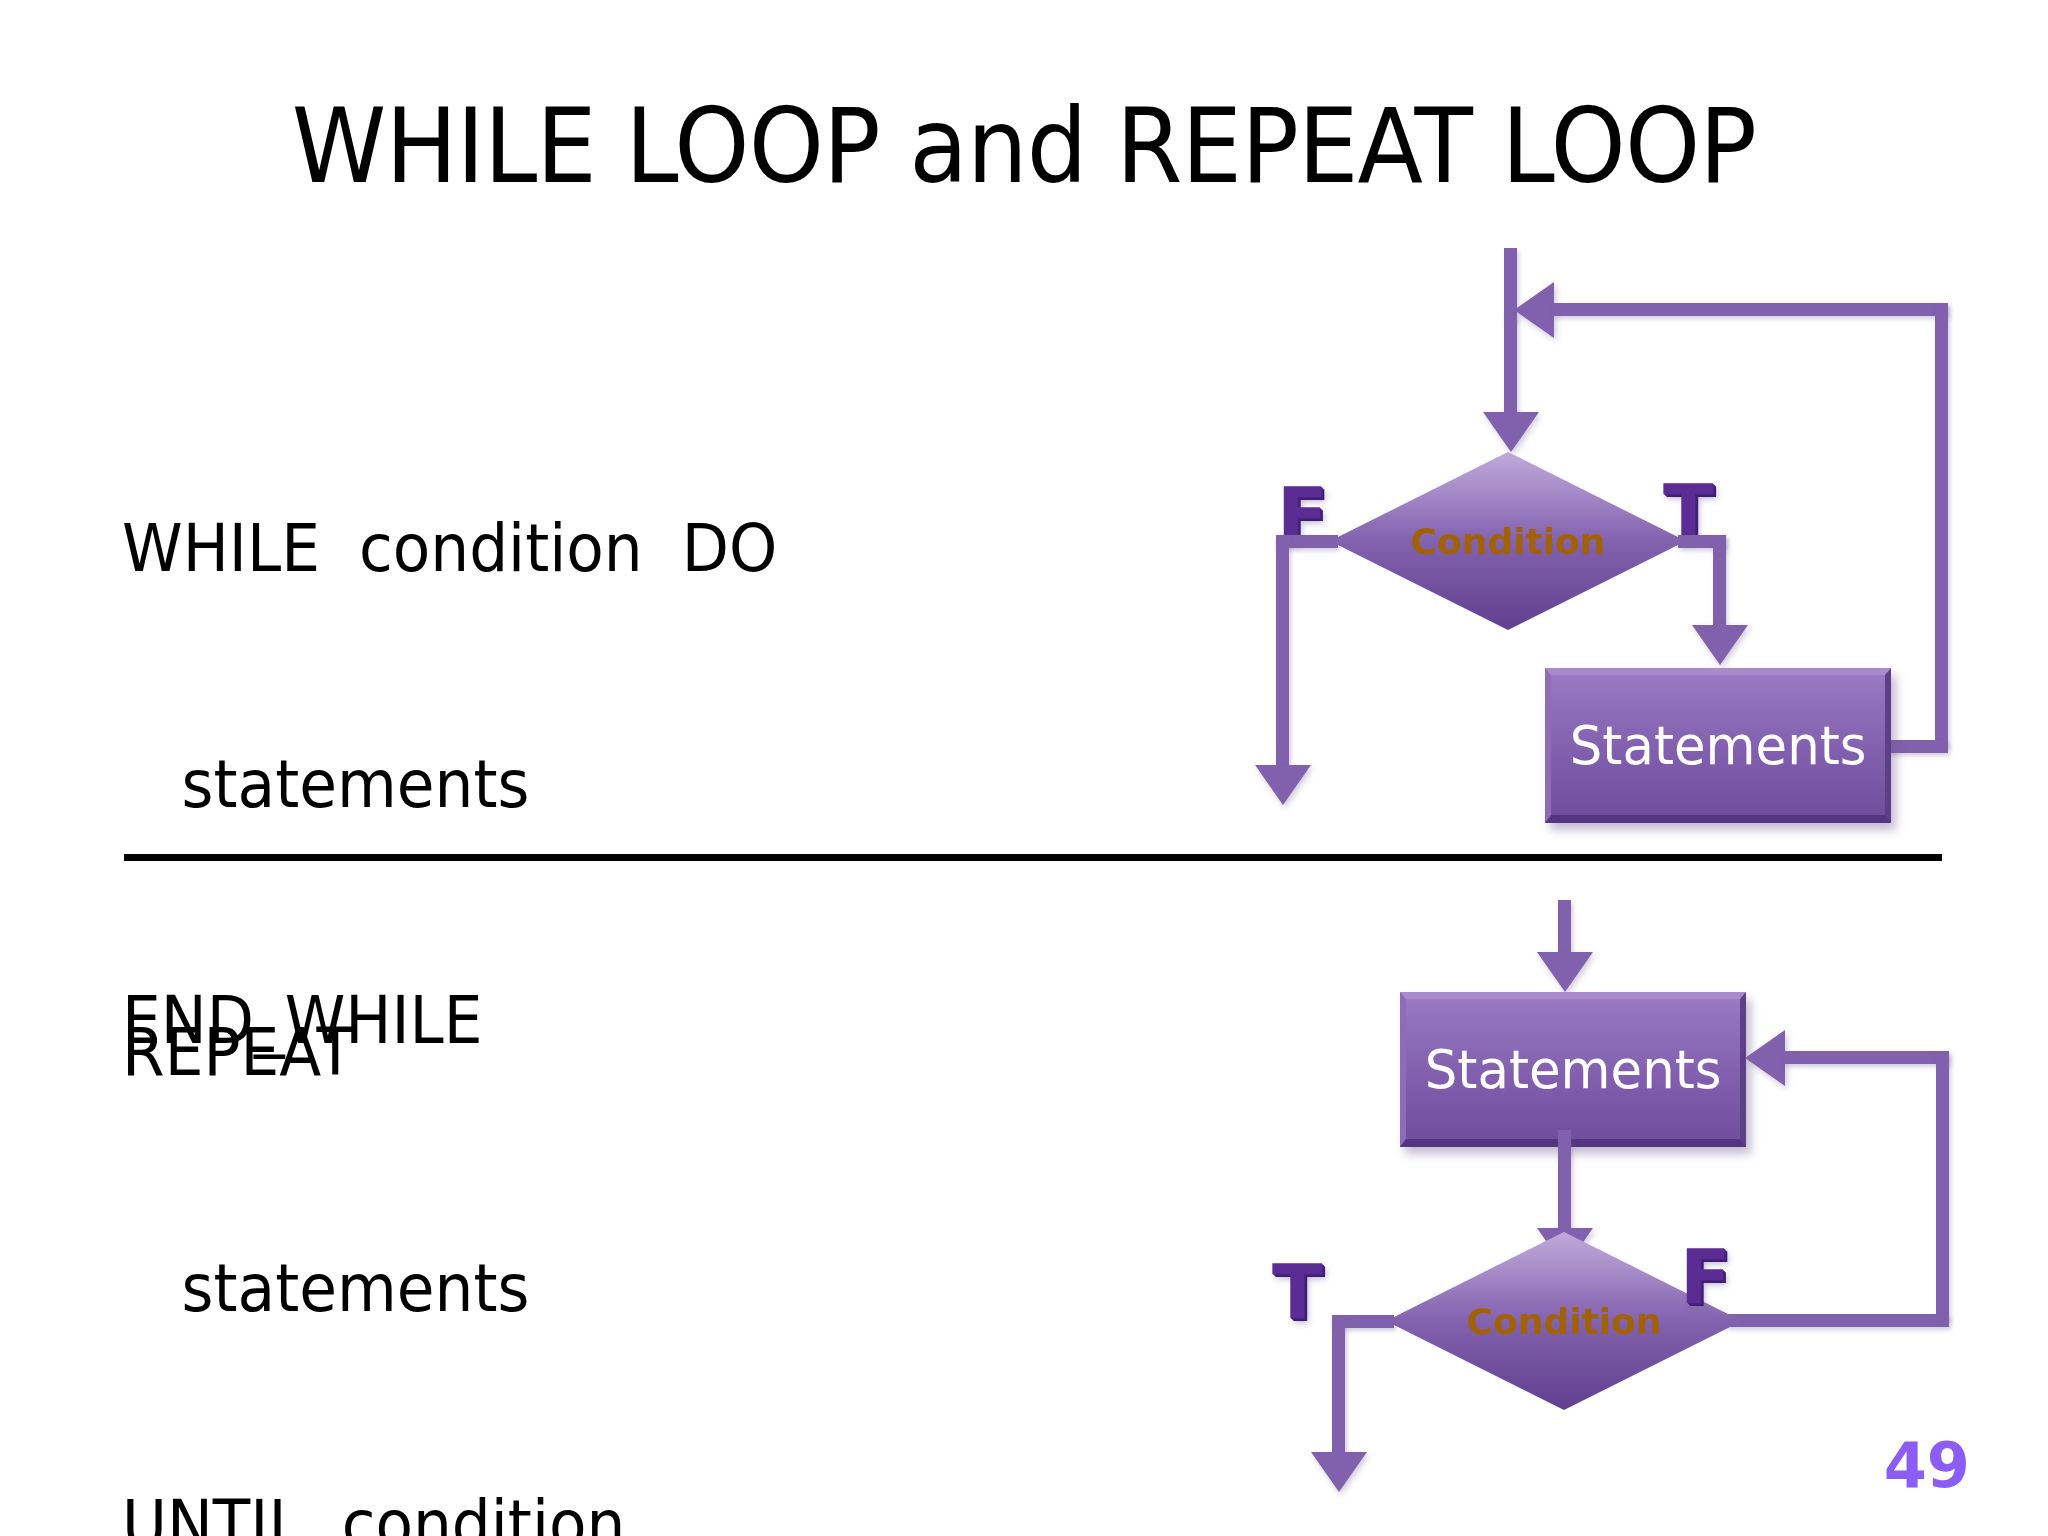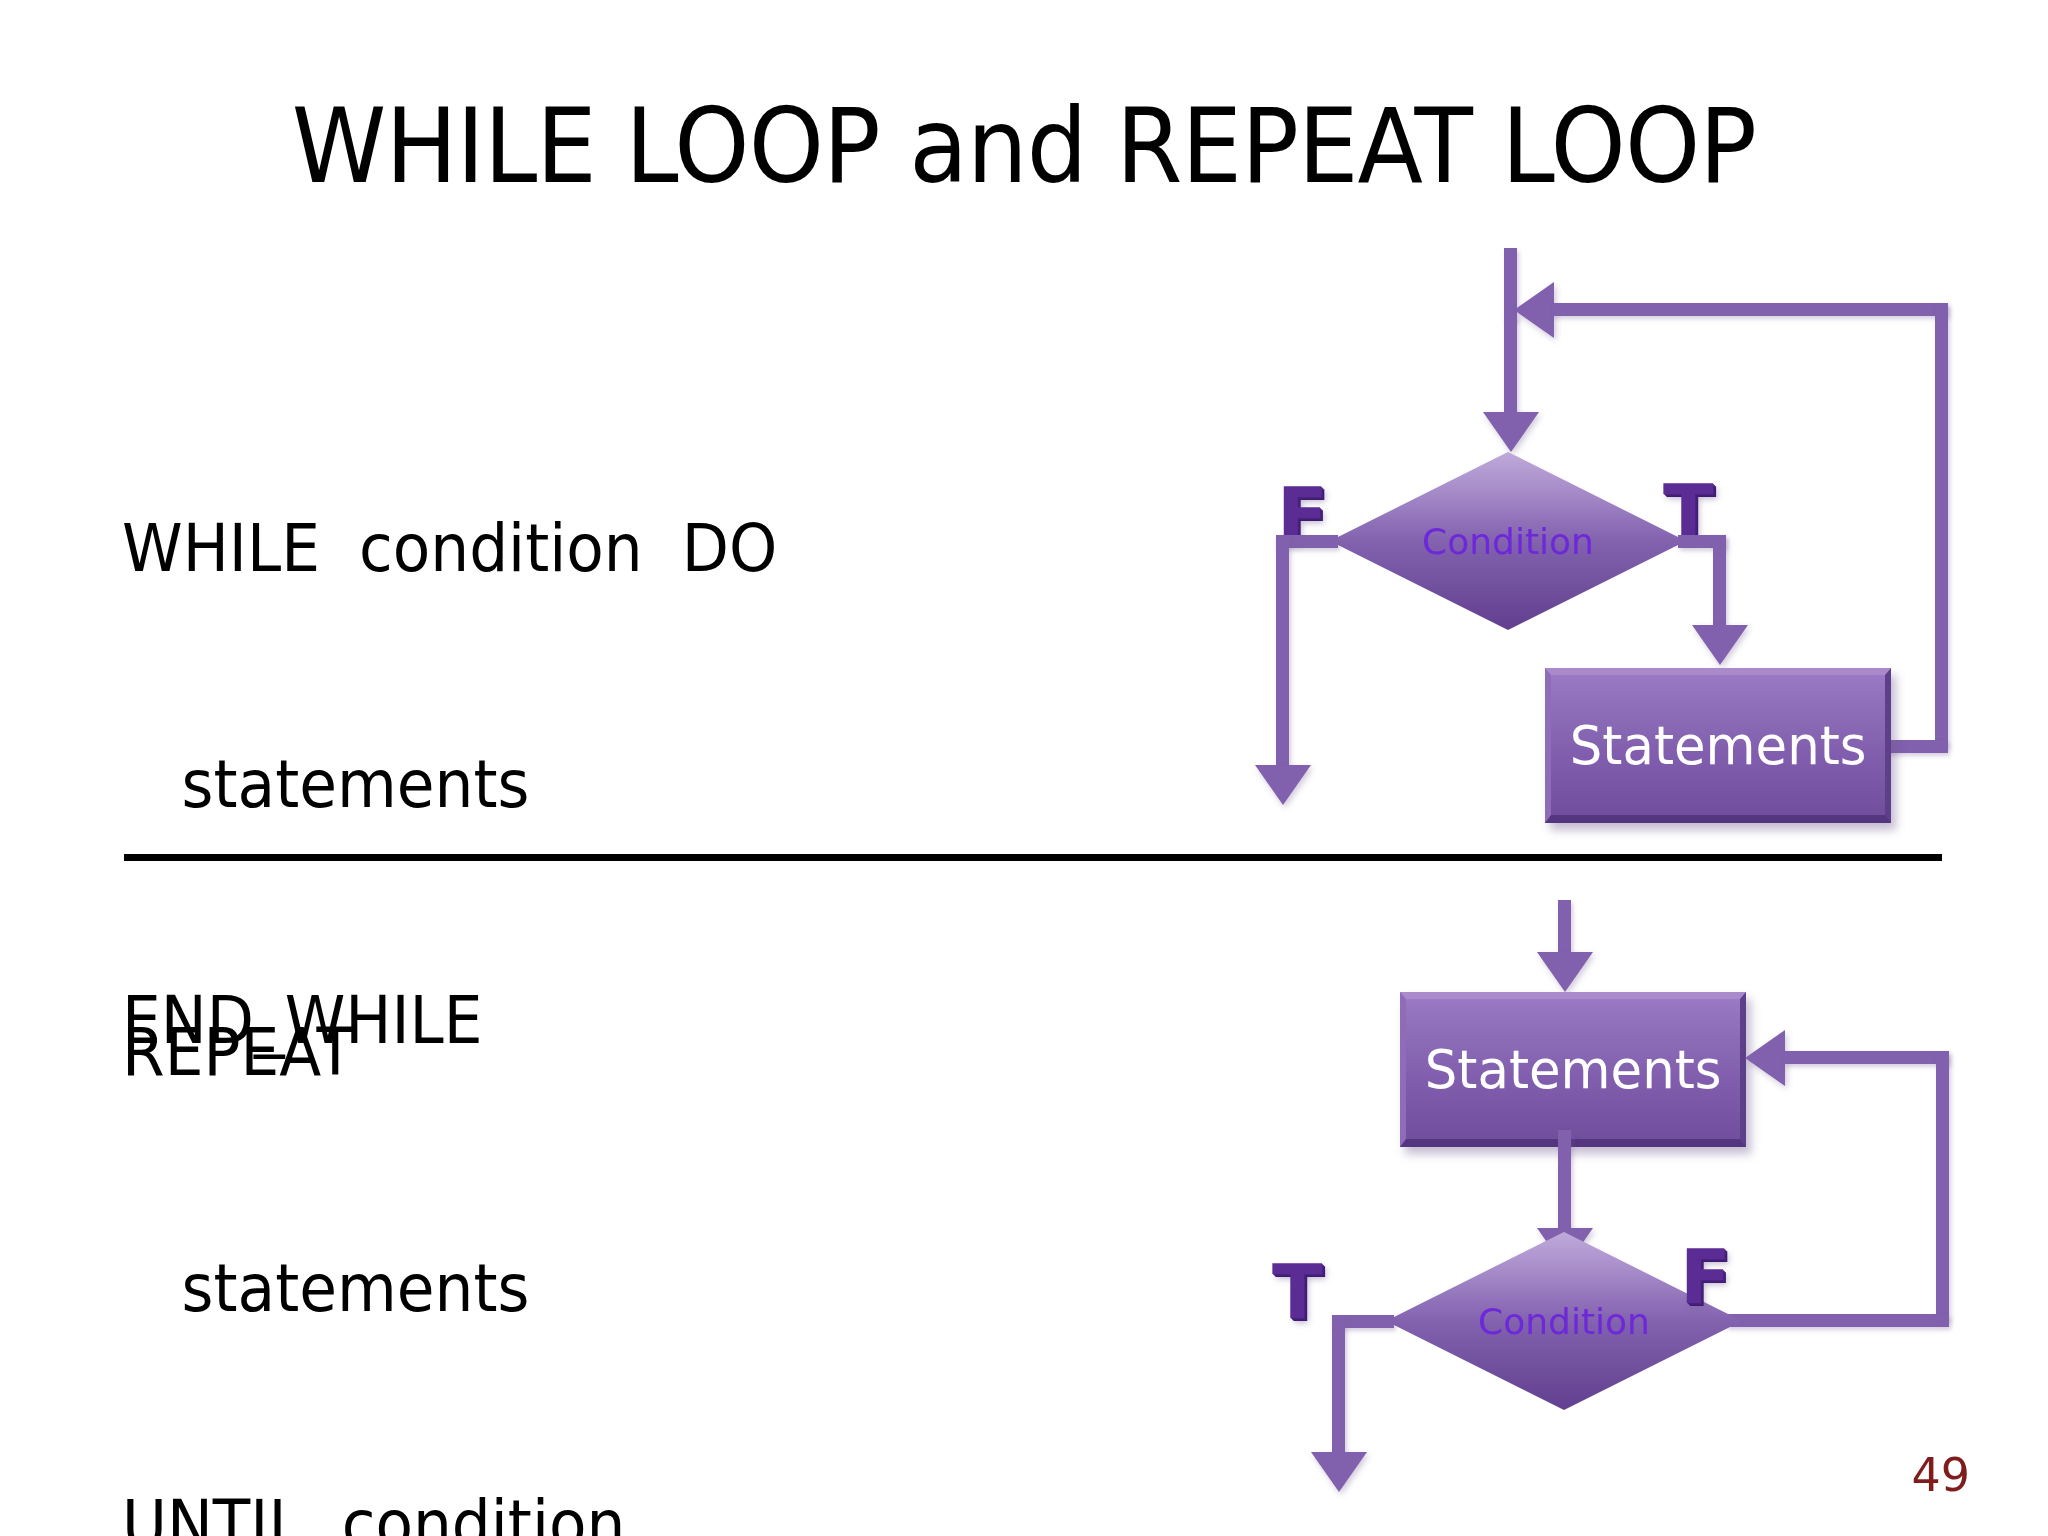--- a/index.html
+++ b/index.html
@@ -145,23 +145,23 @@
                 rgba(255,255,255,0) 52%);
     clip-path: polygon(50% 0%, 100% 50%, 50% 100%, 0% 50%);
     pointer-events: none;
   }
   .decision .dia-label {
     position: absolute;
     inset: 0;
     display: flex;
     align-items: center;
     justify-content: center;
-    color: #6d28d9;
-    font-family: "DejaVu Sans", "Liberation Sans", sans-serif;
-    font-weight: normal;
+    color: #a16207;
+    font-family: "DejaVu Sans", "Liberation Sans", sans-serif;
+    font-weight: bold;
     white-space: nowrap;
   }
 
   
   .tf-label {
     position: absolute;
     font-family: "DejaVu Sans", "Liberation Sans", sans-serif;
     font-weight: bold;
     font-size: 74px;
     line-height: 1;
@@ -172,23 +172,23 @@
       3px 3px 0 #3D1C70,
       4px 5px 6px rgba(120,100,150,0.45);
   }
 
   
   #page-number {
     position: absolute;
     right: 78px;
     bottom: 34px;
     font-family: "DejaVu Sans", "Liberation Sans", sans-serif;
-    font-size: 46px;
-    color: #7f1d1d;
-    font-weight: 400;
+    font-size: 62px;
+    color: #8b5cf6;
+    font-weight: 700;
   }
 </style>
 </head>
 <body>
 
 <div id="slide">
 
   <div id="slide-title">WHILE LOOP and REPEAT LOOP</div>
 
   <div id="while-block" class="code-block">

